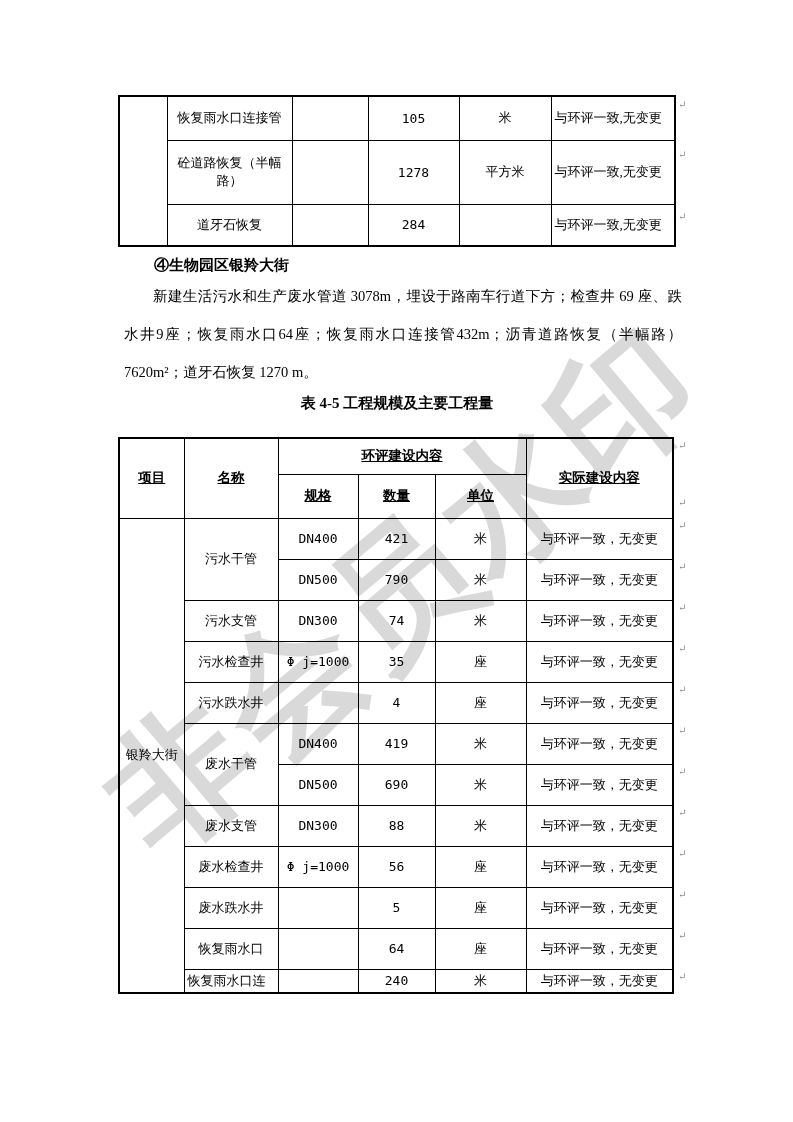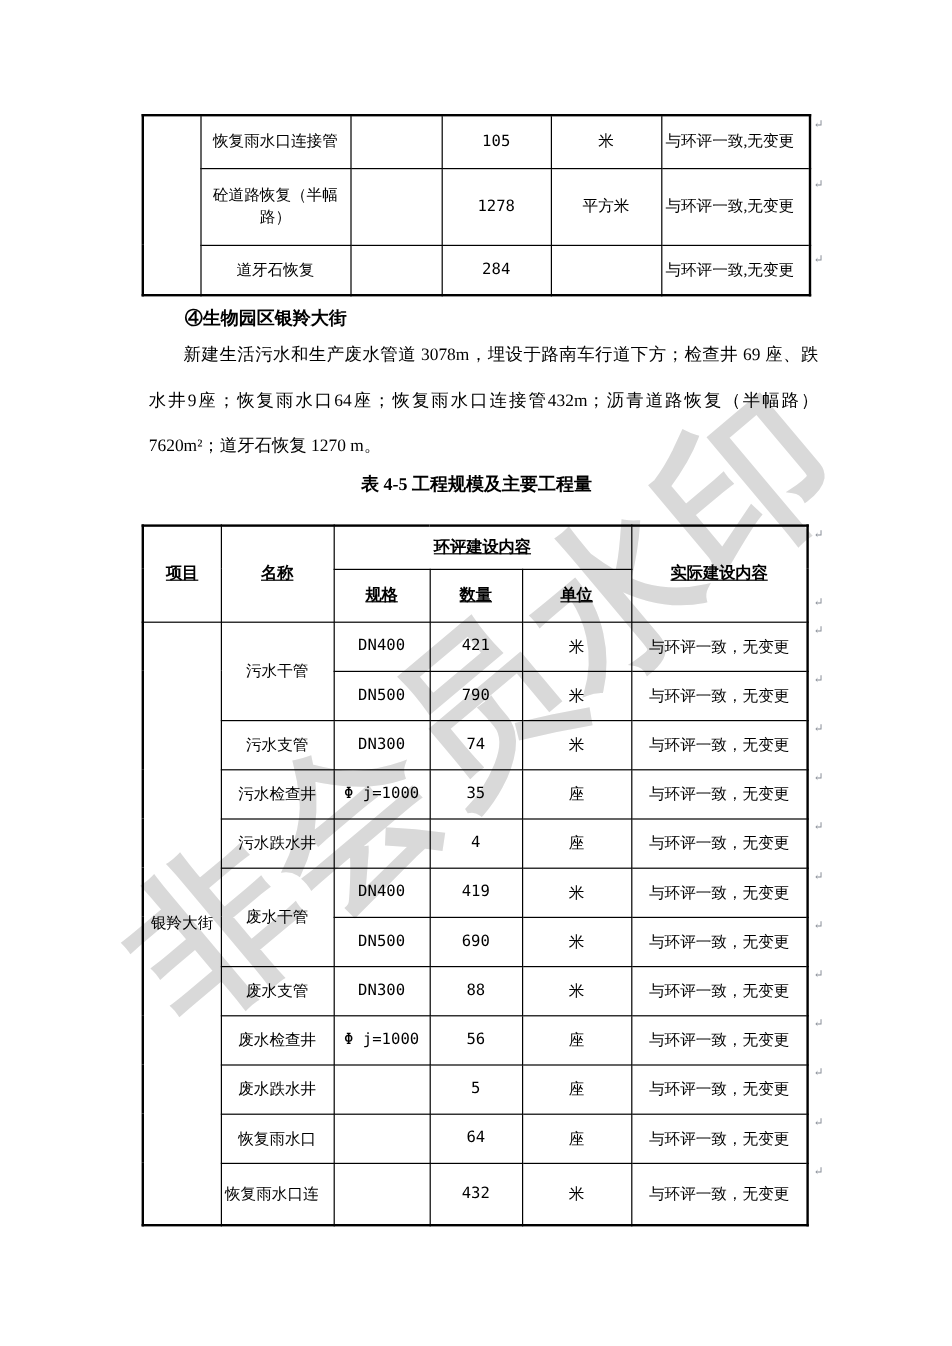--- a/index.html
+++ b/index.html
@@ -166,24 +166,24 @@
         <td>座</td>
         <td>与环评一致，无变更</td>
       </tr>
       <tr style="height:41px;">
         <td>恢复雨水口</td>
         <td class="num"></td>
         <td class="num">64</td>
         <td>座</td>
         <td>与环评一致，无变更</td>
       </tr>
-      <tr style="height:52px;">
+      <tr style="height:24px;">
         <td class="left">恢复雨水口连</td>
         <td class="num"></td>
-        <td class="num">432</td>
+        <td class="num">240</td>
         <td>米</td>
         <td>与环评一致，无变更</td>
       </tr>
     </tbody>
       </table>
 
     <span class="pm" style="top: 100px; color: rgb(138, 143, 152);">↵</span>
     <span class="pm" style="top: 150px; color: rgb(138, 143, 152);">↵</span>
     <span class="pm" style="top: 212px; color: rgb(138, 143, 152);">↵</span>
     <span class="pm" style="top: 441px; color: rgb(138, 143, 152);">↵</span>

